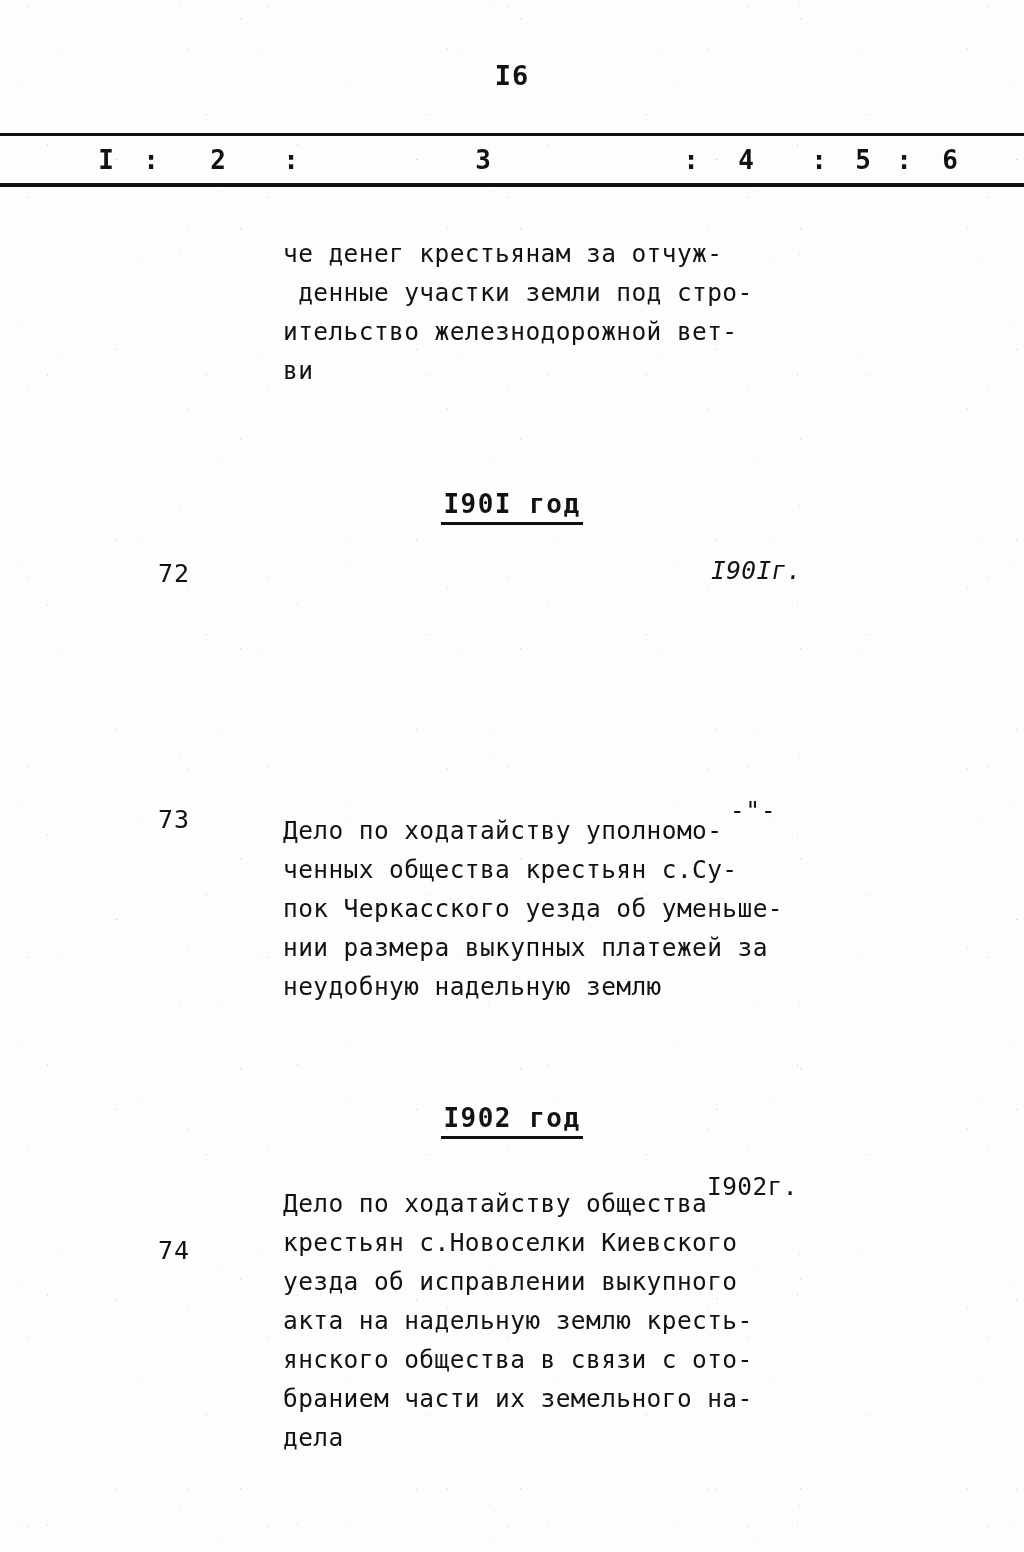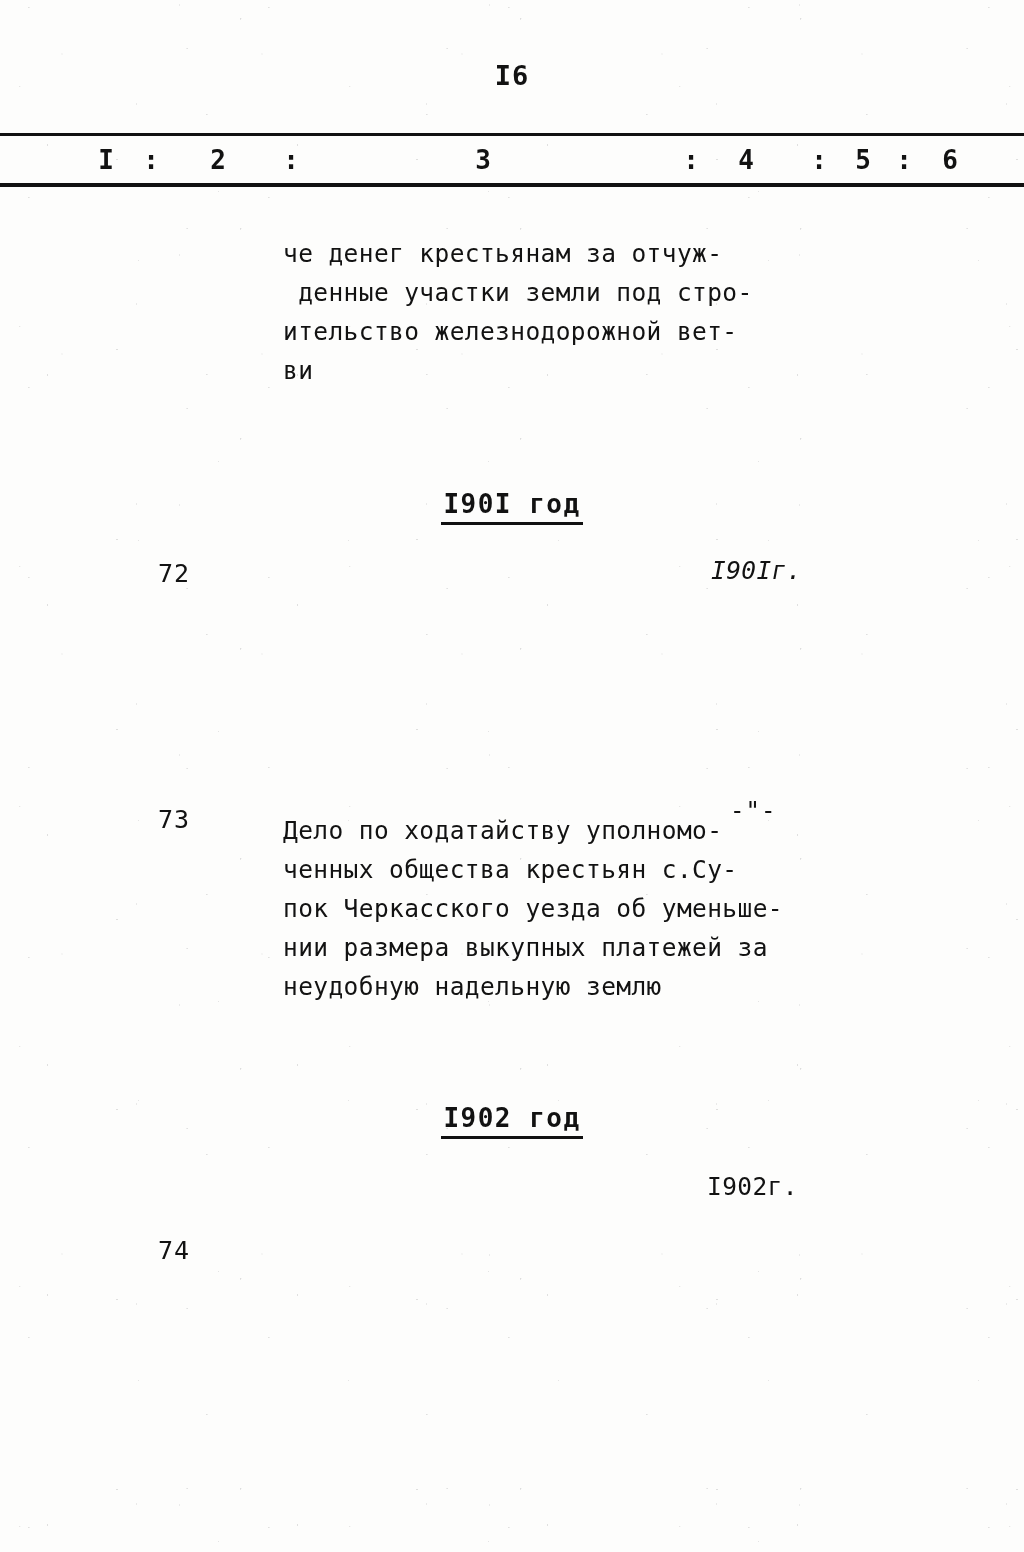--- a/index.html
+++ b/index.html
@@ -172,15 +172,22 @@
 пок Черкасского уезда об уменьше-
 нии размера выкупных платежей за
 неудобную надельную землю</div>
   <div class="entry-date ditto" style="top:797px; left:730px;">-"-</div>
 
   <div class="year-heading" style="top:1103px;">
     <span>I902 год</span>
   </div>
 
   <div class="entry-num" style="top:1236px;">74</div>
+  <div class="entry-body" style="top:1172px;">Дело по ходатайству общества
+крестьян с.Новоселки Киевского
+уезда об исправлении выкупного
+акта на надельную землю кресть-
+янского общества в связи с ото-
+бранием части их земельного на-
+дела</div>
   <div class="entry-date" style="top:1172px; left:707px;">I902г.</div>
 
 </div>
 
 </body></html>

